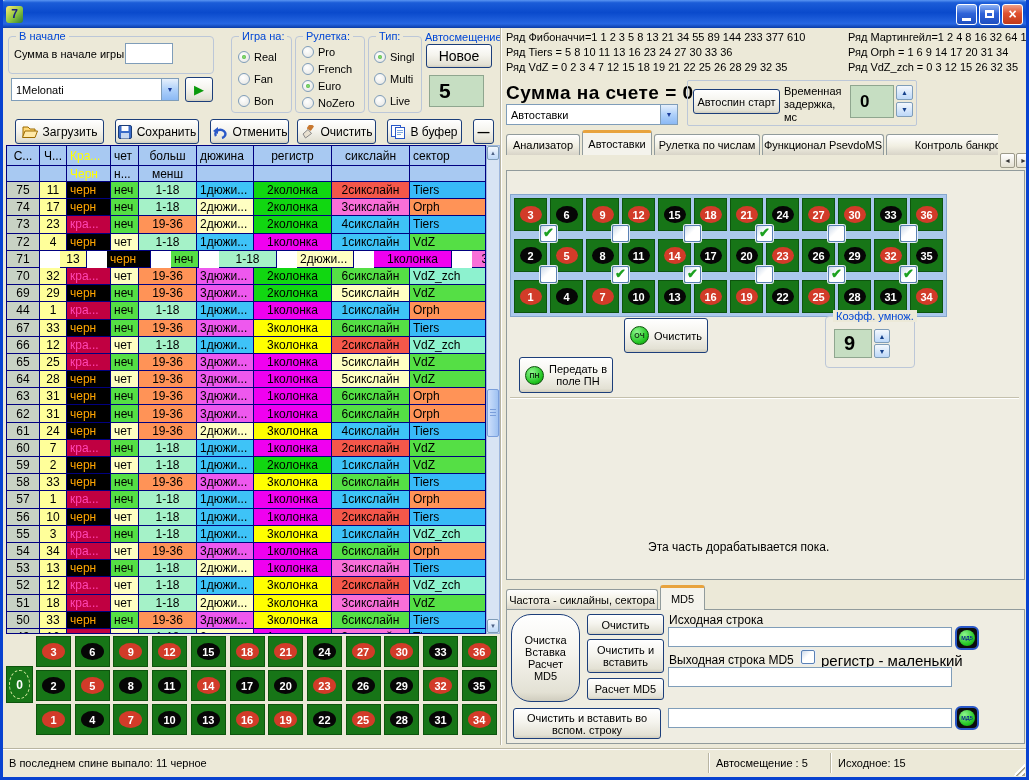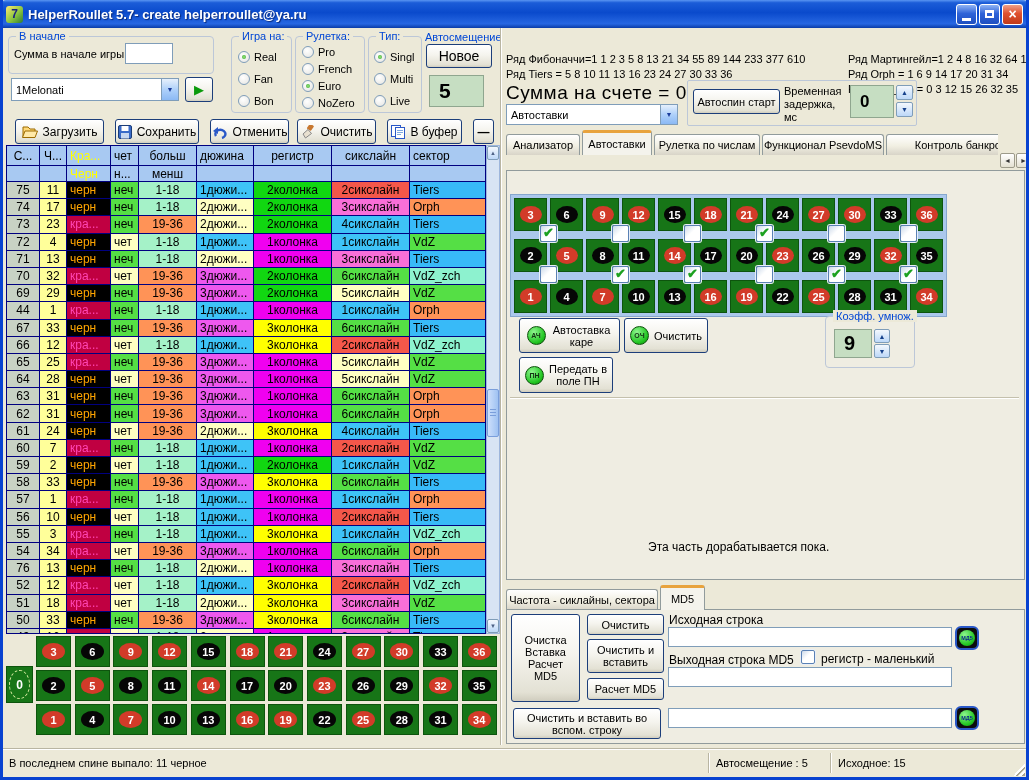--- a/index.html
+++ b/index.html
@@ -125,33 +125,32 @@
   .statusbar { position:absolute; left:0; top:748px; width:1023px; height:29px; background:#ECE9D8;
     border-top:1px solid #B9B5A2; box-shadow:inset 0 1px 0 #fff; font-size:11px; }
   .sb-div { position:absolute; top:4px; bottom:4px; width:2px;
     border-left:1px solid #B9B5A2; border-right:1px solid #fff; }
   .sb-grip { position:absolute; right:1px; bottom:1px; width:12px; height:12px;
     background:
       linear-gradient(135deg, transparent 50%, #fff 50%, #fff 60%, #A8A490 60%, #A8A490 70%,
       transparent 70%, transparent 75%, #fff 75%, #fff 85%, #A8A490 85%); }
 
   .note-text { position:absolute; font-size:12px; color:#000; }
-  .big-sum { position:absolute; font-size:19px; font-weight:normal; letter-spacing:0.5px; }
+  .big-sum { position:absolute; font-size:19px; font-weight:bold; letter-spacing:0.5px; }
   .vdivider { position:absolute; left:497px; top:28px; bottom:32px; width:2px;
     border-left:1px solid #B9B5A2; border-right:1px solid #fff; }
-  .series-line { position:absolute; font-size:11px; white-space:nowrap;margin-top:22px; }
+  .series-line { position:absolute; font-size:11px; white-space:nowrap; }
 </style>
 </head>
 <body>
 
 <div class="window">
 
   <div class="titlebar">
     <span class="app-icon">7</span>
-    <span class="title-text">HelperRoullet 5.7- create helperroullet@ya.ru</span>
     <span class="win-btns">
       <span class="wbtn minmax">
           <span class="glyph-min"></span>
         </span>
       <span class="wbtn minmax">
           <span class="glyph-max"></span>
         </span>
       <span class="wbtn close">×</span>
     </span>
   </div>
@@ -341,21 +340,21 @@
         <div class="tcell" style="width: 33px; background: rgb(200, 210, 196);">72</div>
         <div class="tcell" style="width: 27px; background: rgb(255, 255, 154);">4</div>
         <div class="tcell al-left" style="width: 44px; background: rgb(0, 0, 0); color: rgb(255, 165, 0);">черн</div>
         <div class="tcell al-left" style="width: 28px; background: rgb(255, 255, 194);">чет</div>
         <div class="tcell" style="width: 58px; background: rgb(165, 242, 200);">1-18</div>
         <div class="tcell al-left" style="width: 57px; background: rgb(62, 195, 247);">1дюжи...</div>
         <div class="tcell" style="width: 78px; background: rgb(240, 0, 240);">1колонка</div>
         <div class="tcell" style="width: 78px; background: rgb(62, 195, 247);">1сикслайн</div>
         <div class="tcell al-left" style="width: 77px; background: rgb(85, 223, 69);">VdZ</div>
       </div>
-      <div class="trow" style="height: 17.2px;">
+      <div class="trow" style="height: 17.2px; gap: 20px;">
         <div class="tcell" style="width: 33px; background: rgb(200, 210, 196);">71</div>
         <div class="tcell" style="width: 27px; background: rgb(255, 255, 154);">13</div>
         <div class="tcell al-left" style="width: 44px; background: rgb(0, 0, 0); color: rgb(255, 165, 0);">черн</div>
         <div class="tcell al-left" style="width: 28px; background: rgb(85, 223, 69);">неч</div>
         <div class="tcell" style="width: 58px; background: rgb(165, 242, 200);">1-18</div>
         <div class="tcell al-left" style="width: 57px; background: rgb(255, 255, 194);">2дюжи...</div>
         <div class="tcell" style="width: 78px; background: rgb(240, 0, 240);">1колонка</div>
         <div class="tcell" style="width: 78px; background: rgb(249, 111, 216);">3сикслайн</div>
         <div class="tcell al-left" style="width: 77px; background: rgb(56, 186, 248);">Tiers</div>
       </div>
@@ -540,21 +539,21 @@
         <div class="tcell" style="width: 27px; background: rgb(255, 255, 154);">34</div>
         <div class="tcell al-left" style="width: 44px; background: rgb(192, 0, 65); color: rgb(255, 69, 181);">кра...</div>
         <div class="tcell al-left" style="width: 28px; background: rgb(255, 255, 194);">чет</div>
         <div class="tcell" style="width: 58px; background: rgb(255, 147, 87);">19-36</div>
         <div class="tcell al-left" style="width: 57px; background: rgb(238, 88, 238);">3дюжи...</div>
         <div class="tcell" style="width: 78px; background: rgb(240, 0, 240);">1колонка</div>
         <div class="tcell" style="width: 78px; background: rgb(85, 223, 69);">6сикслайн</div>
         <div class="tcell al-left" style="width: 77px; background: rgb(255, 147, 87);">Orph</div>
       </div>
       <div class="trow" style="height: 17.2px;">
-        <div class="tcell" style="width: 33px; background: rgb(200, 210, 196);">76</div>
+        <div class="tcell" style="width: 33px; background: rgb(200, 210, 196);">53</div>
         <div class="tcell" style="width: 27px; background: rgb(255, 255, 154);">13</div>
         <div class="tcell al-left" style="width: 44px; background: rgb(0, 0, 0); color: rgb(255, 165, 0);">черн</div>
         <div class="tcell al-left" style="width: 28px; background: rgb(85, 223, 69);">неч</div>
         <div class="tcell" style="width: 58px; background: rgb(165, 242, 200);">1-18</div>
         <div class="tcell al-left" style="width: 57px; background: rgb(255, 255, 194);">2дюжи...</div>
         <div class="tcell" style="width: 78px; background: rgb(240, 0, 240);">1колонка</div>
         <div class="tcell" style="width: 78px; background: rgb(249, 111, 216);">3сикслайн</div>
         <div class="tcell al-left" style="width: 77px; background: rgb(56, 186, 248);">Tiers</div>
       </div>
       <div class="trow" style="height: 17.2px;">
@@ -719,20 +718,21 @@
       </div>
       <div class="bcell" style="left: 458.7px; top: 68px; width: 35px; height: 31px;">
         <span class="ball red">34</span>
       </div>
     </div>
 
   <div class="vdivider"></div>
 
   <span class="series-line" style="left:503px;top:31px;">Ряд Фибоначчи=1 1 2 3 5 8 13 21 34 55 89 144 233 377 610</span>
   <span class="series-line" style="left:503px;top:46px;">Ряд Tiers = 5 8 10 11 13 16 23 24 27 30 33 36</span>
+  <span class="series-line" style="left:503px;top:61px;">Ряд VdZ = 0 2 3 4 7 12 15 18 19 21 22 25 26 28 29 32 35</span>
   <span class="series-line" style="left:845px;top:31px;">Ряд Мартингейл=1 2 4 8 16 32 64 128 256</span>
   <span class="series-line" style="left:845px;top:46px;">Ряд Orph = 1 6 9 14 17 20 31 34</span>
   <span class="series-line" style="left:845px;top:61px;">Ряд VdZ_zch = 0 3 12 15 26 32 35</span>
 
   <span class="big-sum" style="left:503px;top:82px;">Сумма на счете = 0</span>
   <div class="combo" style="left:503px;top:104px;width:172px;height:21px;">
     <span>Автоставки</span>
     <span class="arrow">▼</span>
   </div>
 
@@ -870,24 +870,20 @@
       <span class="cb" style="left: 317px; top: 30px;"></span>
       <span class="cb" style="left: 389px; top: 30px;"></span>
       <span class="cb" style="left: 29px; top: 71px;"></span>
       <span class="cb checked" style="left: 101px; top: 71px;"></span>
       <span class="cb checked" style="left: 173px; top: 71px;"></span>
       <span class="cb" style="left: 245px; top: 71px;"></span>
       <span class="cb checked" style="left: 317px; top: 71px;"></span>
       <span class="cb checked" style="left: 389px; top: 71px;"></span>
     </div>
 
-  <div class="xpb" style="left:516px;top:318px;width:101px;height:35px;font-size:11px;">
-    <span class="gicon">АЧ</span>
-    <span style="width:62px;">Автоставка каре</span>
-  </div>
   <div class="xpb" style="left:621px;top:318px;width:84px;height:35px;font-size:11px;">
     <span class="gicon">ОЧ</span>
     <span>Очистить</span>
   </div>
   <div class="group" style="left:822px;top:316px;width:90px;height:52px;">
     <span class="legend">Коэфф. умнож.</span>
   </div>
   <div class="gfield" style="left:831px;top:329px;width:38px;height:29px;font-size:20px;">9</div>
   <div class="spin" style="left:871px;top:329px;width:16px;height:14px;">▲</div>
   <div class="spin" style="left:871px;top:344px;width:16px;height:14px;">▼</div>
@@ -897,34 +893,34 @@
   </div>
   <div class="groove" style="left:507px;top:397px;width:509px;"></div>
   <span class="note-text" style="left:645px;top:540px;">Эта часть дорабатывается пока.</span>
 
   <div class="tabstrip" style="left:503px;top:584px;width:519px;height:26px;" id="freq-tabs">
       <div class="tab" style="width: 152px;">Частота - сиклайны, сектора</div>
       <div class="tab active" style="width: 45px;">MD5</div>
     </div>
   <div class="page" style="left:503px;top:609px;width:519px;height:135px;"></div>
 
-  <div class="xpb" style="left:508px;top:614px;width:69px;height:88px;font-size:11px;white-space:normal;padding:0 4px;">Очистка Вставка Расчет MD5</div>
+  <div class="xpb" style="left:508px;top:614px;width:69px;height:88px;font-size:11px;white-space:normal;padding:0 4px;border-radius:20px;">Очистка Вставка Расчет MD5</div>
   <div class="xpb" style="left:584px;top:614px;width:77px;height:21px;font-size:11px;">Очистить</div>
   <div class="xpb" style="left:584px;top:639px;width:77px;height:34px;font-size:11px;white-space:normal;padding:0 4px;">Очистить и вставить</div>
   <div class="xpb" style="left:584px;top:678px;width:77px;height:22px;font-size:11px;">Расчет MD5</div>
   <div class="xpb" style="left:510px;top:708px;width:148px;height:31px;font-size:11px;white-space:normal;padding:0 6px;">Очистить и  вставить во вспом. строку</div>
 
   <span class="lbl" style="left:666px;top:613px;font-size:12px;">Исходная строка</span>
   <input class="tinput" style="left: 665px; top: 627px; width: 284px; height: 20px;" value="">
   <div class="gbtn" style="left:952px;top:626px;">
     <span class="ball">МД5</span>
   </div>
   <span class="lbl" style="left:666px;top:653px;font-size:12px;">Выходная строка MD5</span>
   <span class="cb" style="left:798px;top:650px;width:14px;height:14px;"></span>
-  <span class="lbl" style="left:818px;top:652px;font-size:12px;">регистр  - маленький</span>
+  <span class="lbl" style="left:818px;top:652px;font-size:15px;">регистр  - маленький</span>
   <input class="tinput" style="left: 665px; top: 667px; width: 284px; height: 20px;" value="">
   <input class="tinput" style="left: 665px; top: 708px; width: 284px; height: 20px;" value="">
   <div class="gbtn" style="left:952px;top:706px;">
     <span class="ball">МД5</span>
   </div>
 
   <div class="statusbar">
     <span class="abs" style="left:6px;top:8px;">В последнем спине выпало: 11 черное</span>
     <span class="sb-div" style="left:705px;"></span>
     <span class="abs" style="left:713px;top:8px;">Автосмещение : 5</span>

